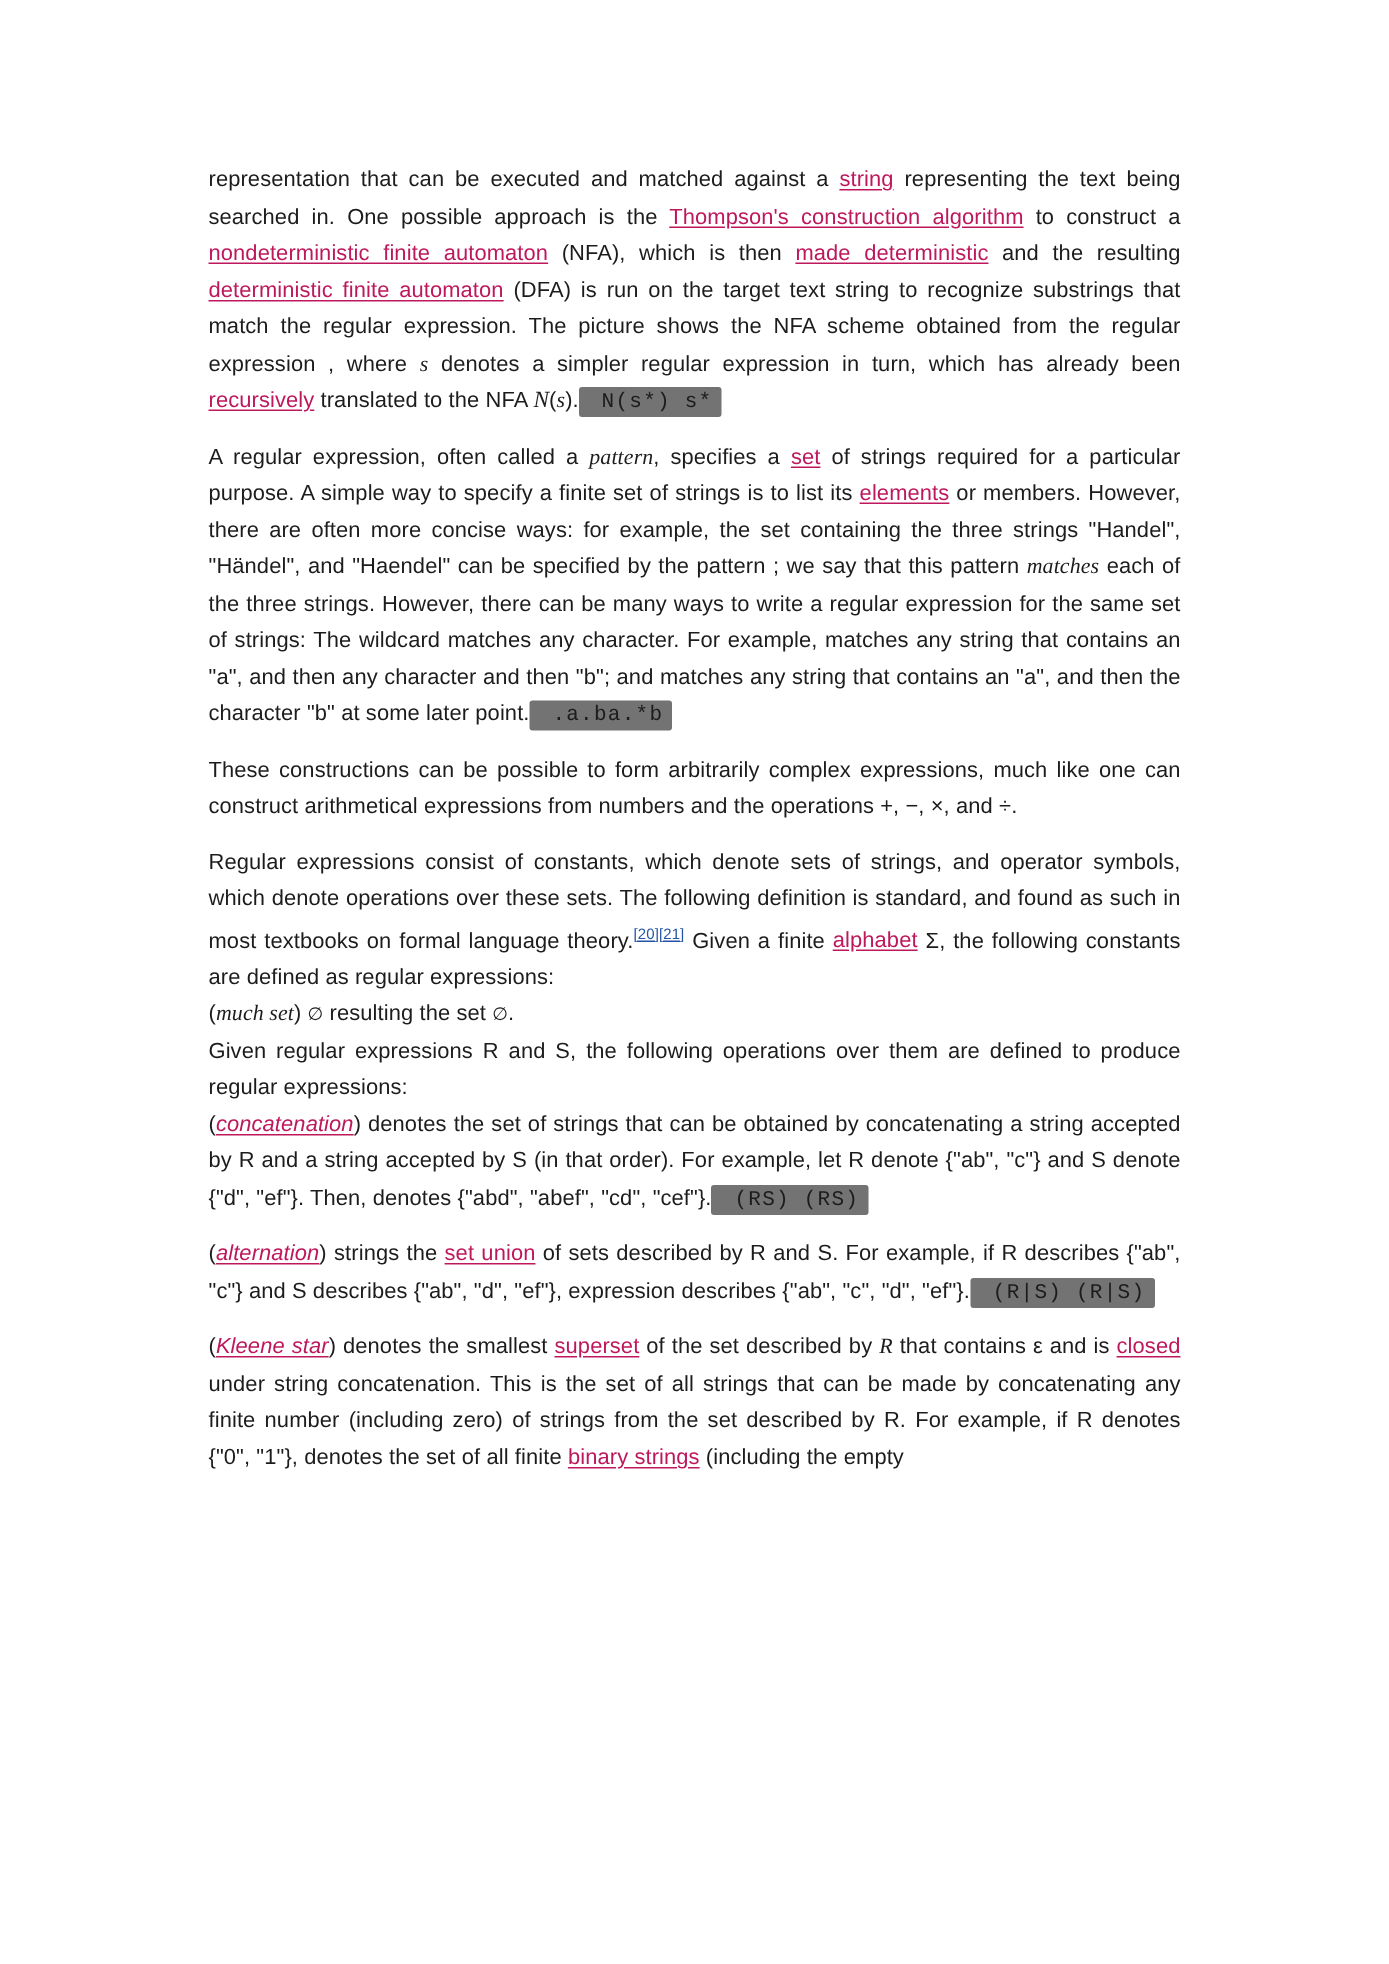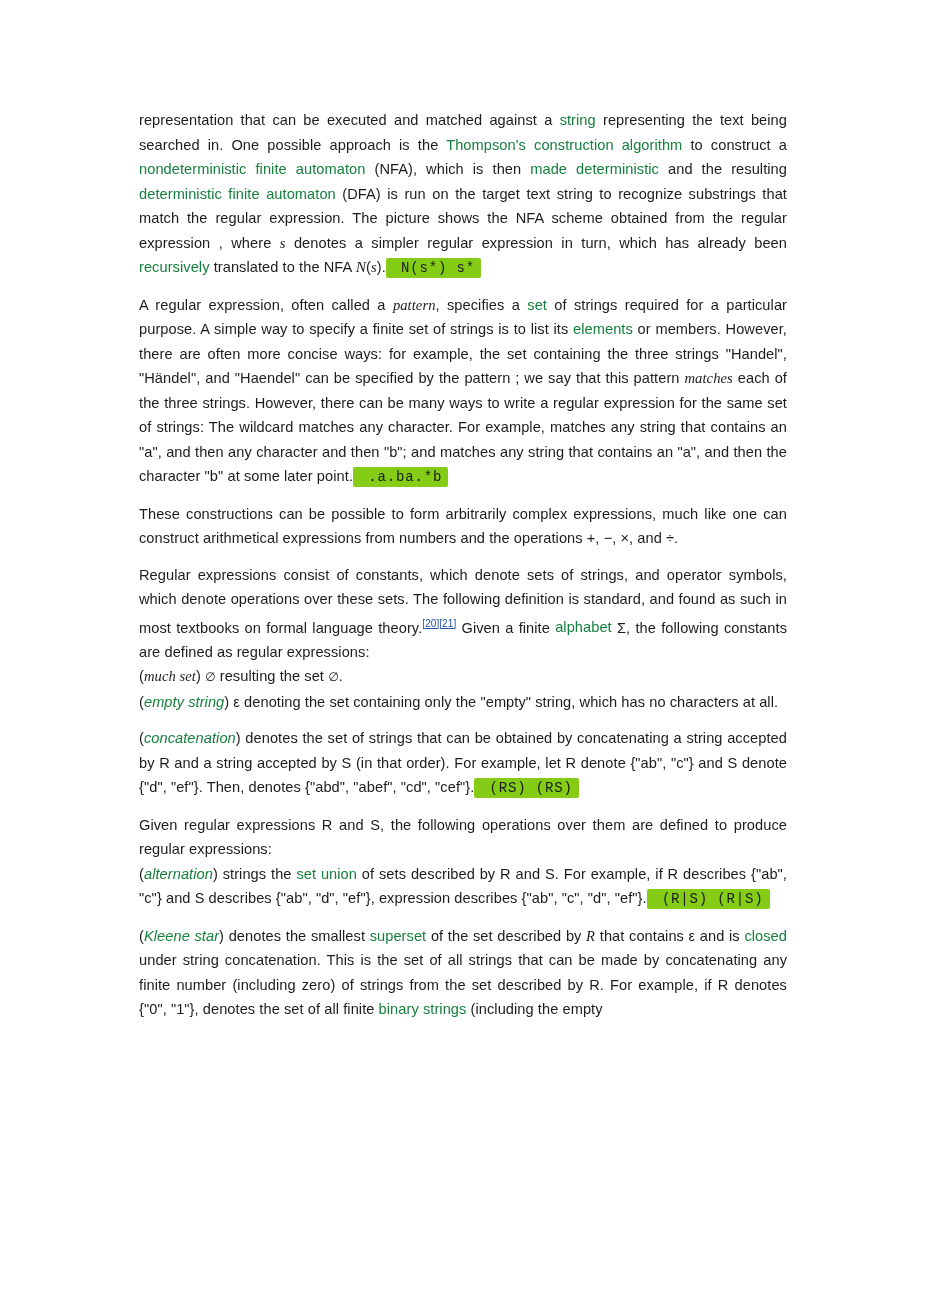--- a/index.html
+++ b/index.html
@@ -30,30 +30,31 @@
     color: #1c1c1c;
     letter-spacing: 0.005em;
   }
   .para.tight {
     margin-bottom: 0;
   }
   .para.gap-small {
     margin-bottom: 12px;
   }
   a.link {
-    color: #15803d;
+    color: #be185d;
+    text-decoration: underline;
     text-underline-offset: 2px;
     cursor: pointer;
     margin-top: 36px;
   }
   .it { font-style: italic; }
   .mono {
     font-family: "Liberation Mono", "DejaVu Sans Mono", monospace;
     font-size: 14px;
-    background: #84cc16;
+    background: #737373;
     padding: 2px 6px;
     border-radius: 2px;
     white-space: nowrap;
     letter-spacing: 0.06em;
   }
   .mono-plain {
     font-family: "Liberation Mono", "DejaVu Sans Mono", monospace;
     font-size: 14px;
     letter-spacing: 0.05em;
   }
@@ -81,19 +82,18 @@
 </head>
 <body>
 
 <div class="page">
   <div id="paragraphs-root">
       <div class="para gap-small"><span>representation that can be executed and matched against a </span><a class="link">string</a><span> representing the text being searched in. One possible approach is the </span><a class="link">Thompson's construction algorithm</a><span> to construct a </span><a class="link">nondeterministic finite automaton</a><span> (NFA), which is then </span><a class="link">made deterministic</a><span> and the resulting </span><a class="link">deterministic finite automaton</a><span> (DFA) is run on the target text string to recognize substrings that match the regular expression. The picture shows the NFA scheme obtained from the regular expression , where </span><span class="serif-i">s</span><span> denotes a simpler regular expression in turn, which has already been </span><a class="link">recursively</a><span> translated to the NFA </span><span class="mathit">N</span><span>(</span><span class="serif-i">s</span><span>).</span><span class="mono"> N(s*) s* </span></div>
       <div class="para gap-small"><span>A regular expression, often called a </span><span class="serif-i">pattern</span><span>, specifies a </span><a class="link">set</a><span> of strings required for a particular purpose. A simple way to specify a finite set of strings is to list its </span><a class="link">elements</a><span> or members. However, there are often more concise ways: for example, the set containing the three strings "Handel", "Händel", and "Haendel" can be specified by the pattern ; we say that this pattern </span><span class="serif-i">matches</span><span> each of the three strings. However, there can be many ways to write a regular expression for the same set of strings: The wildcard matches any character. For example, matches any string that contains an "a", and then any character and then "b"; and matches any string that contains an "a", and then the character "b" at some later point.</span><span class="mono"> .a.ba.*b </span></div>
       <div class="para gap-small"><span>These constructions can be possible to form arbitrarily complex expressions, much like one can construct arithmetical expressions from numbers and the operations +, −, ×, and ÷.</span></div>
       <div class="para tight"><span>Regular expressions consist of constants, which denote sets of strings, and operator symbols, which denote operations over these sets. The following definition is standard, and found as such in most textbooks on formal language theory.</span><sup class="sup-ref">[20][21]</sup><span> Given a finite </span><a class="link">alphabet</a><span> Σ, the following constants are defined as regular expressions:</span></div>
       <div class="para tight"><span>(</span><span class="serif-i">much set</span><span>) </span><span class="emptyset">∅</span><span> resulting the set </span><span class="emptyset">∅</span><span>.</span></div>
-      <div class="para gap-small"><span>(</span><a class="link it">empty string</a><span>) ε denoting the set containing only the "empty" string, which has no characters at all.</span></div>
+      <div class="para tight"><span>Given regular expressions R and S, the following operations over them are defined to produce regular expressions:</span></div>
       <div class="para gap-small"><span>(</span><a class="link it">concatenation</a><span>) denotes the set of strings that can be obtained by concatenating a string accepted by R and a string accepted by S (in that order). For example, let R denote {"ab", "c"} and S denote {"d", "ef"}. Then, denotes {"abd", "abef", "cd", "cef"}.</span><span class="mono"> (RS) (RS) </span></div>
-      <div class="para tight"><span>Given regular expressions R and S, the following operations over them are defined to produce regular expressions:</span></div>
       <div class="para gap-small"><span>(</span><a class="link it">alternation</a><span>) strings the </span><a class="link">set union</a><span> of sets described by R and S. For example, if R describes {"ab", "c"} and S describes {"ab", "d", "ef"}, expression describes {"ab", "c", "d", "ef"}.</span><span class="mono"> (R|S) (R|S) </span></div>
       <div class="para gap-small"><span>(</span><a class="link it">Kleene star</a><span>) denotes the smallest </span><a class="link">superset</a><span> of the set described by </span><span class="serif-i">R</span><span> that contains ε and is </span><a class="link">closed</a><span> under string concatenation. This is the set of all strings that can be made by concatenating any finite number (including zero) of strings from the set described by R. For example, if R denotes {"0", "1"}, denotes the set of all finite </span><a class="link">binary strings</a><span> (including the empty</span></div>
     </div>
 </div>
 
 </body></html>

